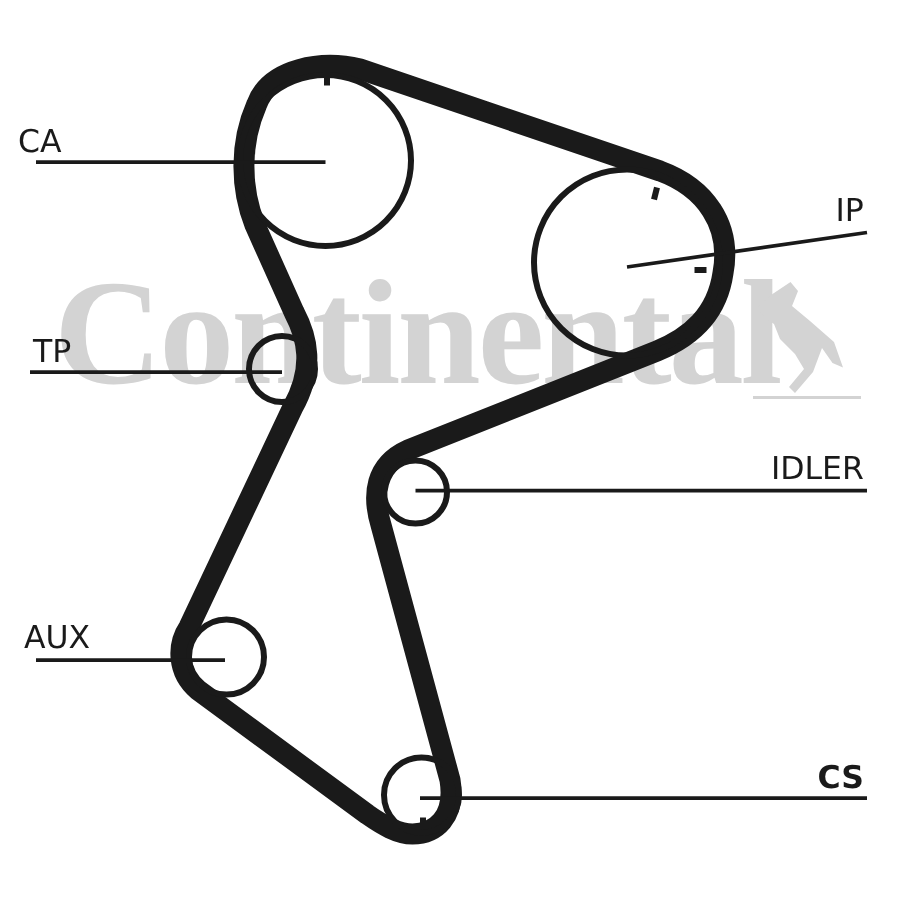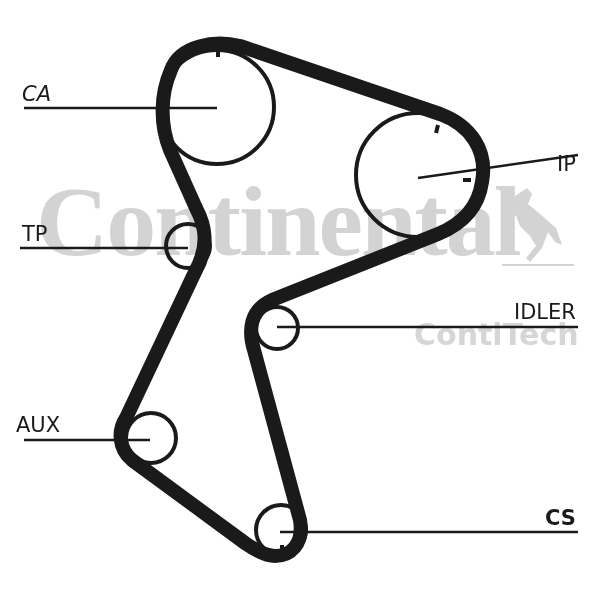--- a/index.html
+++ b/index.html
@@ -9,21 +9,20 @@
   .watermark-sub { position: absolute; left: 414px; top: 320px; font-family: "DejaVu Sans", sans-serif; font-weight: bold; font-size: 30px; color: #d6d6d6; line-height: 1; white-space: nowrap; }
   .label { position: absolute; font-family: "DejaVu Sans", sans-serif; font-size: 21px; color: #1a1a1a; line-height: 1; letter-spacing: 0px; font-weight: normal; }
   svg { position: absolute; left: 0; top: 0; }
 </style>
 </head>
 <body>
 
 <div class="stage">
 
   <div class="watermark-main">Continental</div>
-  <div class="watermark-sub">ContiTech</div>
 
   <svg width="600" height="600" viewBox="0 0 600 600">
 
     <g fill="#d3d3d3" stroke="none">
       <path d="M505 205 L515 196 L527 188 L532 194 L528 204 L540 214 L556 228 L562 245 L555 242 L548 232 L542 248 L530 262 L526 258 L536 246 L530 236 L520 226 L516 216 L510 212 Z"></path>
       <rect x="502" y="264" width="72" height="2"></rect>
     </g>
 
     <path d="M171 70
              C180 45 215 40 240 46
@@ -59,19 +58,19 @@
     <g stroke="#1a1a1a" stroke-width="2.5">
       <line x1="24" y1="108" x2="217" y2="108"></line>
       <line x1="418" y1="178" x2="578" y2="155"></line>
       <line x1="20" y1="248" x2="188" y2="248"></line>
       <line x1="277" y1="327" x2="578" y2="327"></line>
       <line x1="24" y1="440" x2="150" y2="440"></line>
       <line x1="280" y1="532" x2="578" y2="532"></line>
     </g>
   </svg>
 
-  <div class="label" style="left:22px; top:84px;font-style:italic;">CA</div>
-  <div class="label" style="left:557px; top:130px;margin-top:24px;">IP</div>
+  <div class="label" style="left:12px; top:84px;">CA</div>
+  <div class="label" style="left:557px; top:130px;">IP</div>
   <div class="label" style="left:22px; top:224px;text-align:right;">TP</div>
   <div class="label" style="left:514px; top:302px;text-align:center;">IDLER</div>
   <div class="label" style="left:16px; top:415px;">AUX</div>
   <div class="label" style="left:545px; top:508px;font-weight:bold;">CS</div>
 </div>
 
 </body></html>

